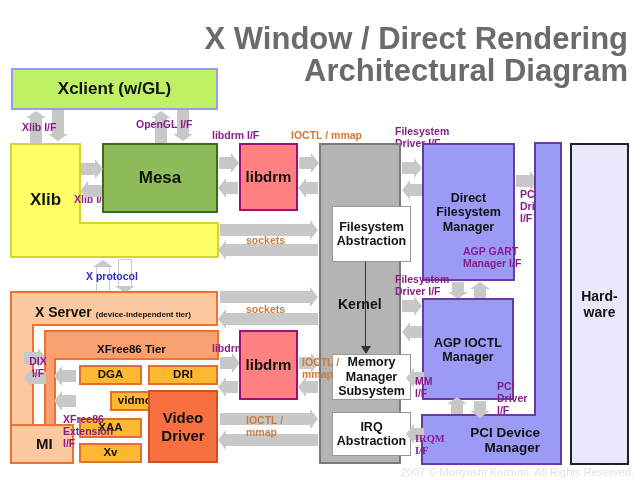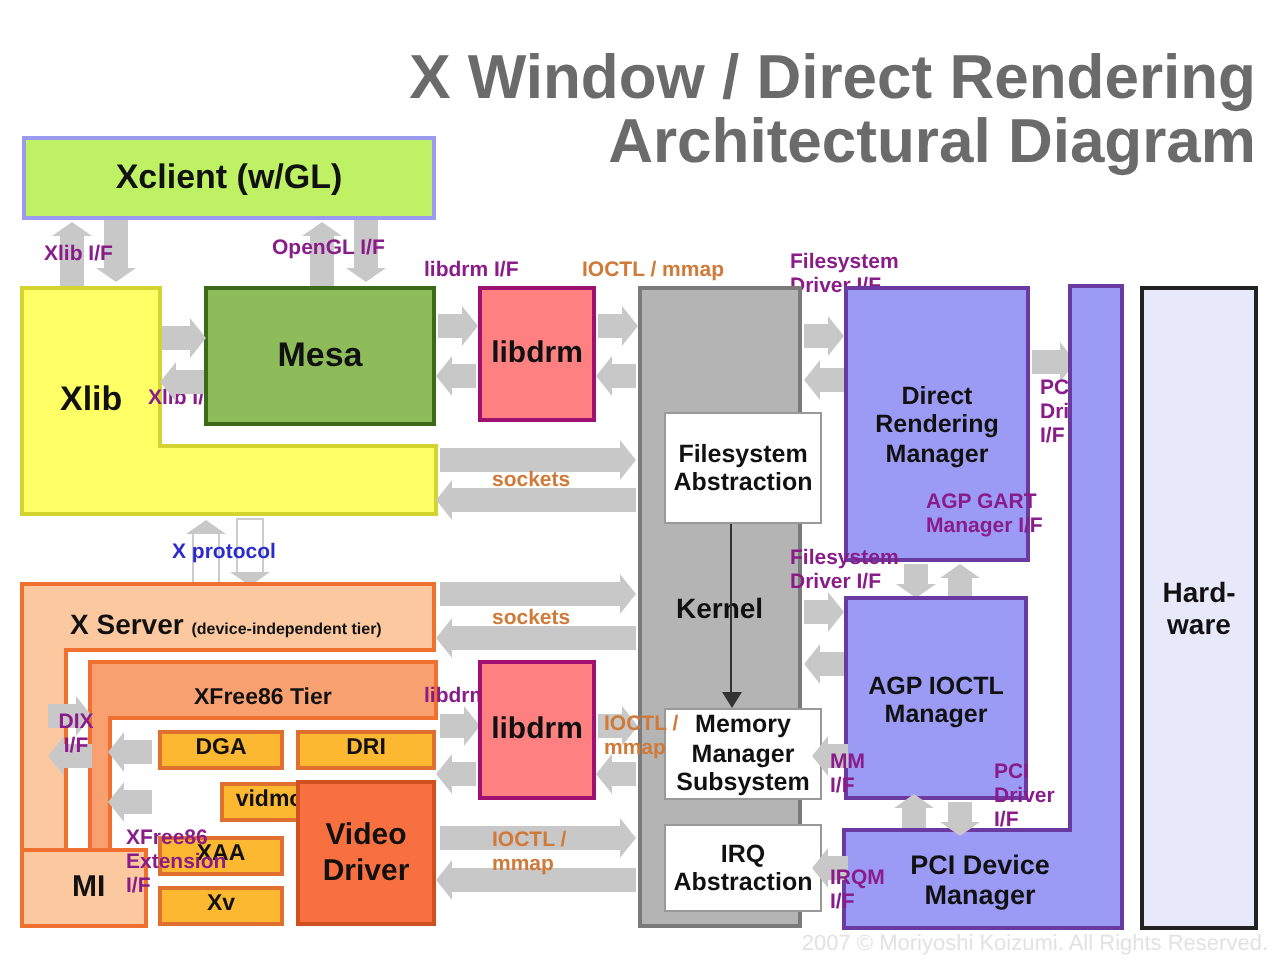--- a/index.html
+++ b/index.html
@@ -78,50 +78,50 @@
   <span>Memory Manager Subsystem</span>
 </div>
 <div class="box" style="left:332px;top:412px;width:79px;height:44px;background:#fff;border:1px solid #999;font-size:12.5px;">
   <span>IRQ Abstraction</span>
 </div>
 
 <div class="arrow r" style="left:402px;top:162px;width:12px;"></div>
 <div class="arrow l" style="left:410px;top:184px;width:12px;"></div>
 
 <div class="box" style="left:422px;top:143px;width:93px;height:138px;background:#9b9bf5;border:2px solid #6a3aa0;font-size:12.5px;align-items:flex-start;padding-top:46px;">
-  <span>Direct Rendering Manager</span>
+  <span>Direct Filesystem Manager</span>
 </div>
 <div class="lbl purple" style="left:463px;top:245px;width:60px;white-space:normal;"><span>AGP GART Manager I/F</span></div>
 
 <div class="arrow r" style="left:516px;top:175px;width:14px;"></div>
 <div class="lbl purple" style="left:520px;top:188px;width:36px;white-space:normal;"><span>PCI Driver I/F</span></div>
 
 <svg class="abs" style="left:421px;top:142px;" width="142" height="324">
   <path d="M116,1 L140,1 L140,322 L1,322 L1,273 L114,273 L114,1 Z" fill="#9b9bf5" stroke="#6a3aa0" stroke-width="2"></path>
 </svg>
-<div class="lbl" style="left:440px;top:425px;width:100px;text-align:center;white-space:normal;font-size:13.5px;color:#111;line-height:15px;"><span>PCI Device Manager</span></div>
+<div class="lbl" style="left:440px;top:425px;width:100px;text-align:right;white-space:normal;font-size:13.5px;color:#111;line-height:15px;"><span>PCI Device Manager</span></div>
 
 <div class="varrow d" style="left:452px;top:282px;height:10px;"></div>
 <div class="varrow u" style="left:474px;top:289px;height:10px;"></div>
 
 <div class="box" style="left:422px;top:298px;width:92px;height:102px;background:#9b9bf5;border:2px solid #6a3aa0;font-size:12.5px;align-items:flex-start;padding-top:36px;">
   <span>AGP IOCTL Manager</span>
 </div>
 <div class="arrow r" style="left:402px;top:300px;width:12px;"></div>
 <div class="arrow l" style="left:410px;top:326px;width:12px;"></div>
 <div class="lbl purple" style="left:395px;top:273px;width:60px;white-space:normal;"><span>Filesystem Driver I/F</span></div>
 
 <div class="varrow u" style="left:451px;top:404px;height:10px;"></div>
 <div class="varrow d" style="left:474px;top:401px;height:10px;"></div>
 <div class="lbl purple" style="left:497px;top:380px;width:36px;white-space:normal;"><span>PCI Driver I/F</span></div>
 
 <div class="arrow l" style="left:414px;top:372px;width:10px;"></div>
 <div class="lbl purple" style="left:415px;top:375px;width:24px;white-space:normal;"><span>MM I/F</span></div>
 <div class="arrow l" style="left:414px;top:428px;width:10px;"></div>
-<div class="lbl purple" style="left:415px;top:433px;width:30px;white-space:normal;"><span>IRQM I/F</span></div>
+<div class="lbl purple" style="left:415px;top:433px;width:30px;white-space:normal;font-family:Liberation Serif, serif;"><span>IRQM I/F</span></div>
 
 <div class="box" style="left:570px;top:143px;width:59px;height:322px;background:#e8e8fb;border:2px solid #222;font-size:14px;">
   <span style="display:block;width:45px;">Hard- ware</span>
 </div>
 
 <div class="varrow u" style="left:96px;top:266px;height:26px;background:#fff;border:1px solid #ccc;"></div>
 <div class="varrow d" style="left:118px;top:259px;height:26px;background:#fff;border:1px solid #ccc;"></div>
 <div class="lbl blue" style="left:86px;top:270px;">X protocol</div>
 
 <svg class="abs" style="left:10px;top:291px;" width="210" height="148">

